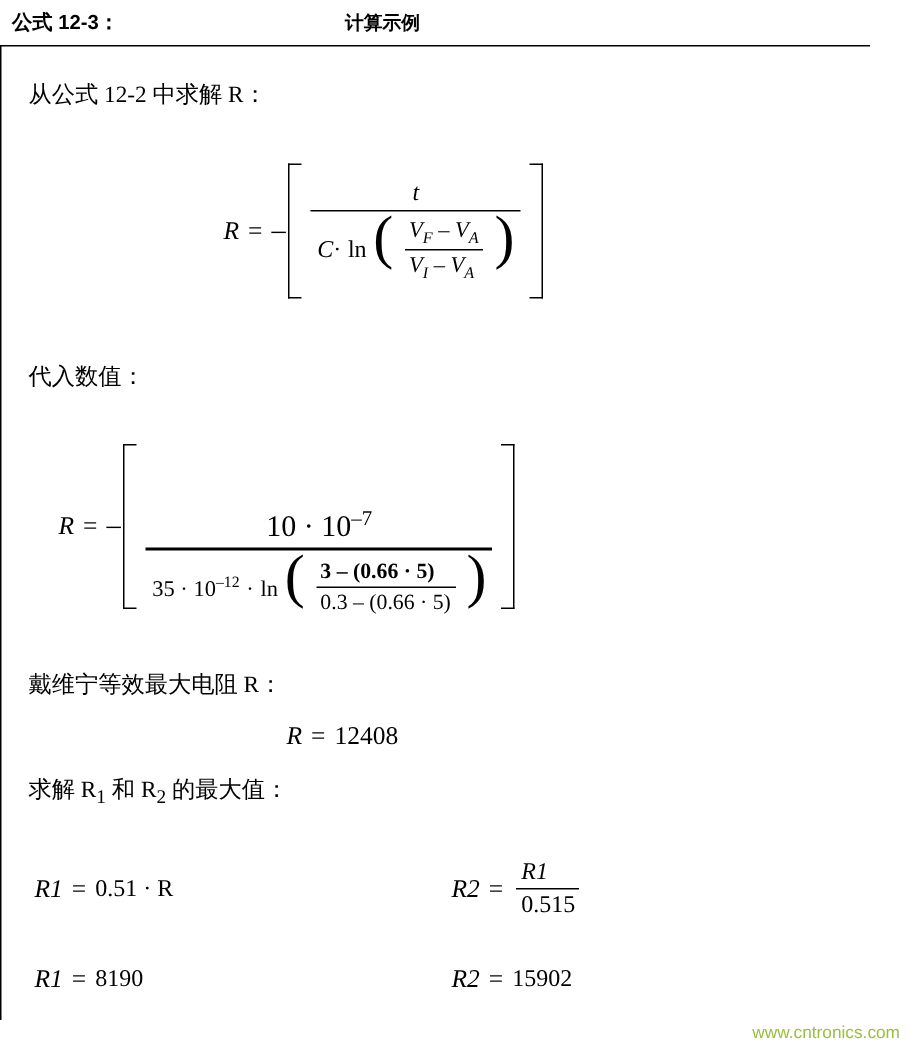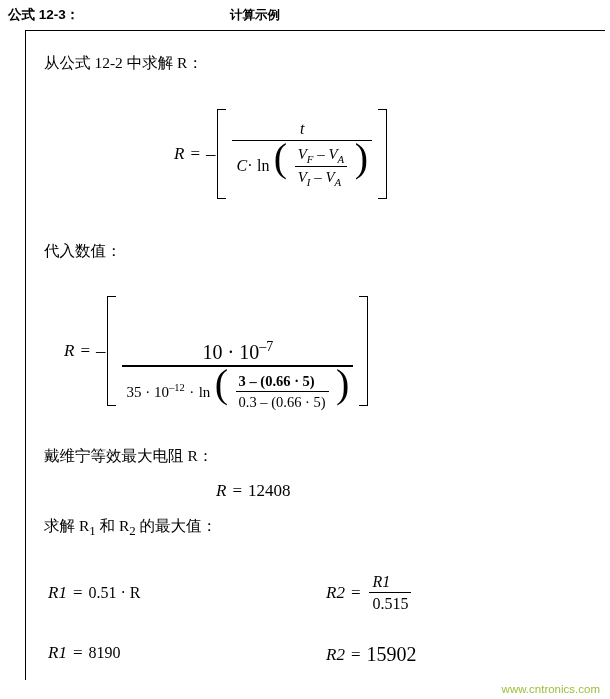--- a/index.html
+++ b/index.html
@@ -41,21 +41,21 @@
     position: absolute;
     left: 222px;
     top: 1px;
     font-size: 12.5px;
     font-weight: bold;
   }
 
   
   .frame {
     position: absolute;
-    left: 25px;
+    left: 0;
     top: 30px;
     width: 580px;
     height: 650px;
     border-left: 1.5px solid #000;
     border-top: 1.5px solid #000;
     box-sizing: border-box;
   }
 
   .body-inner {
     position: relative;
@@ -286,21 +286,21 @@
 
       <div class="eq-block" style="left:22px; top:612px;">
         <span class="lhs">R1</span>
         <span class="eqsign">=</span>
         <span class="mathup" style="font-size:16px;">8190</span>
       </div>
 
       <div class="eq-block" style="left:300px; top:612px;">
         <span class="lhs">R2</span>
         <span class="eqsign">=</span>
-        <span class="mathup" style="font-size:20px;">15902</span>
+        <span class="mathup" style="font-size:16px;">15902</span>
       </div>
 
     </div>
   </div>
 
   <div class="watermark" style="color: rgb(155, 191, 58);">www.cntronics.com</div>
 
 </div>
 
 </body></html>

